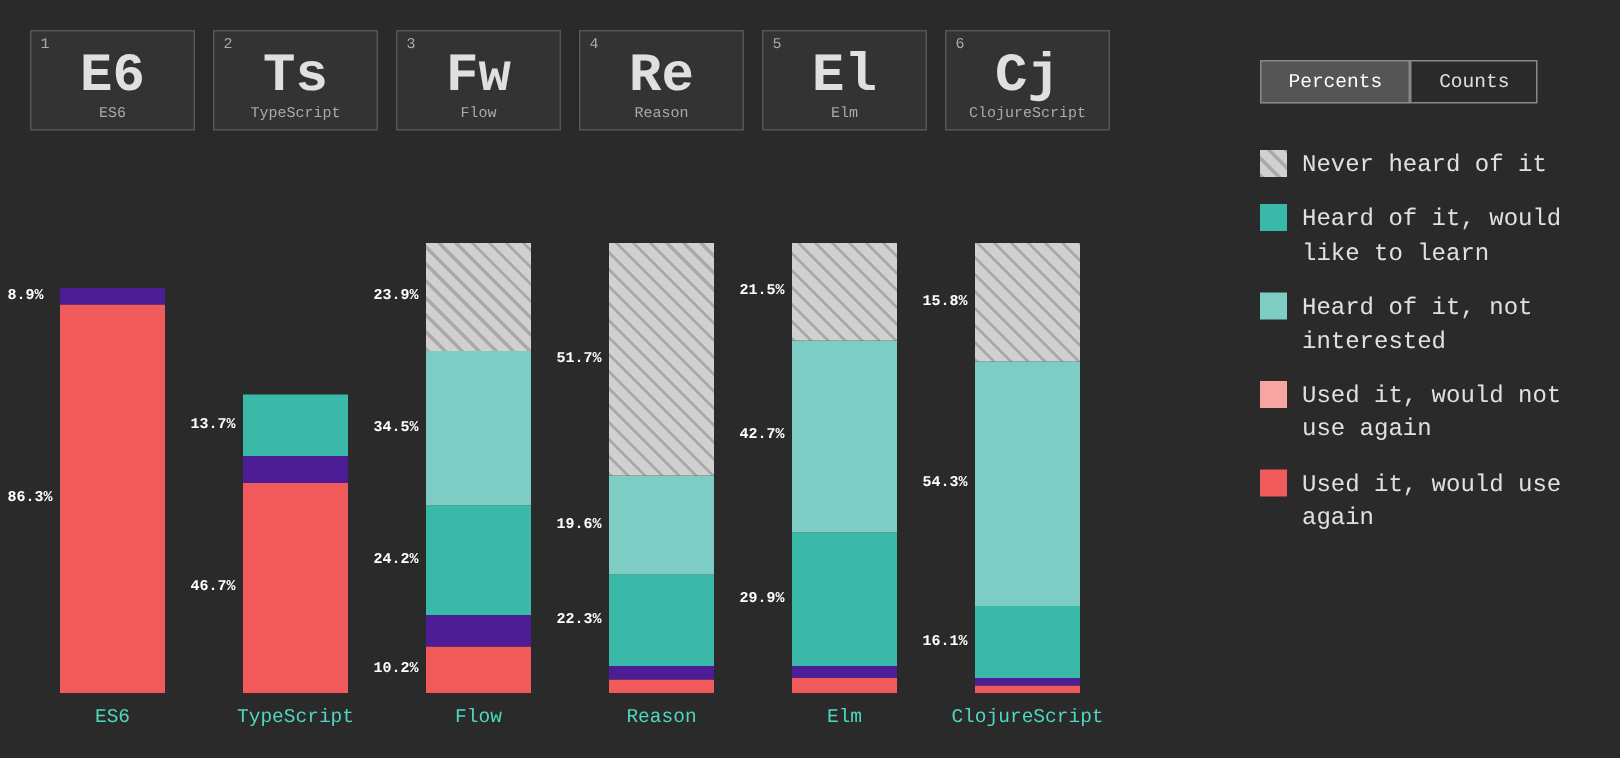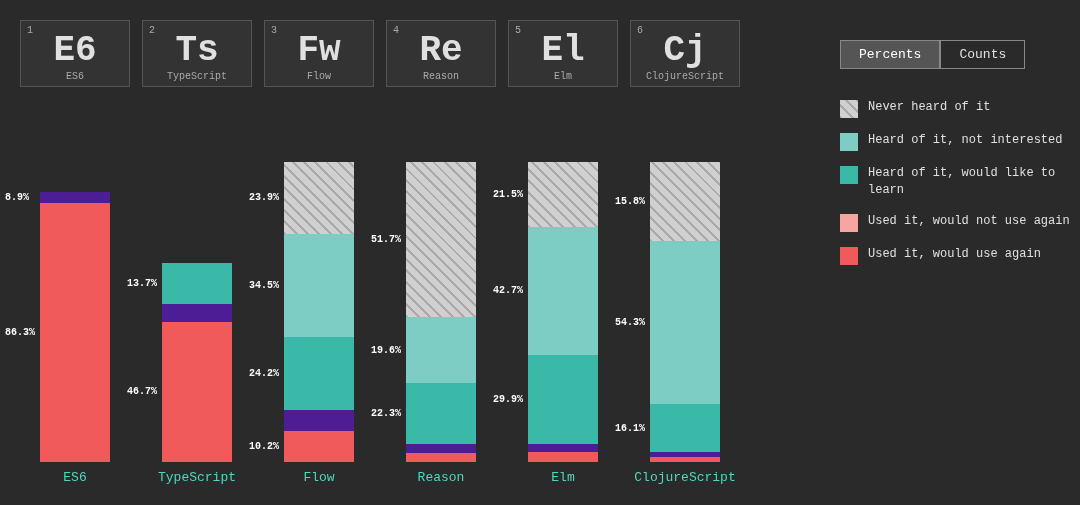--- a/index.html
+++ b/index.html
@@ -209,21 +209,21 @@
         #d0d0d0 8px
       );
     }
 
     .legend-swatch.heard-not { background: #7ecdc4; }
     .legend-swatch.heard-learn { background: #3ab8a8; }
     .legend-swatch.used-not { background: #f7a5a0; }
     .legend-swatch.used-yes { background: #f05a5a; }
 
     .legend-text {
-      font-size: 12px;
+      font-size: 16px;
       color: #e0e0e0;
       line-height: 1.4;
     }
   </style>
 </head>
 <body>
 
 <div class="main-container">
   <div class="chart-area">
 
@@ -357,26 +357,26 @@
     <div class="toggle-buttons">
       <button class="toggle-btn active">Percents</button>
       <button class="toggle-btn">Counts</button>
     </div>
     <div class="legend" id="legend">
         <div class="legend-item">
           <div class="legend-swatch never"></div>
           <span class="legend-text">Never heard of it</span>
         </div>
         <div class="legend-item">
+          <div class="legend-swatch heard-learn"></div>
+          <span class="legend-text">Heard of it, would like to learn</span>
+        </div>
+        <div class="legend-item">
           <div class="legend-swatch heard-not"></div>
           <span class="legend-text">Heard of it, not interested</span>
-        </div>
-        <div class="legend-item">
-          <div class="legend-swatch heard-learn"></div>
-          <span class="legend-text">Heard of it, would like to learn</span>
         </div>
         <div class="legend-item">
           <div class="legend-swatch used-not"></div>
           <span class="legend-text">Used it, would not use again</span>
         </div>
         <div class="legend-item">
           <div class="legend-swatch used-yes"></div>
           <span class="legend-text">Used it, would use again</span>
         </div>
       </div>

